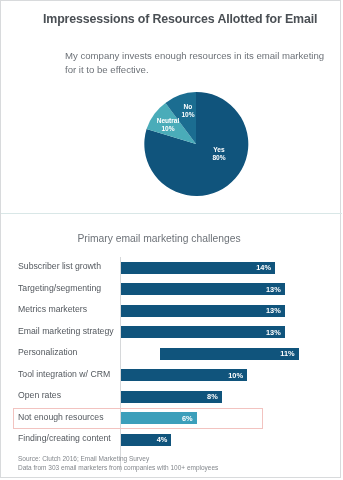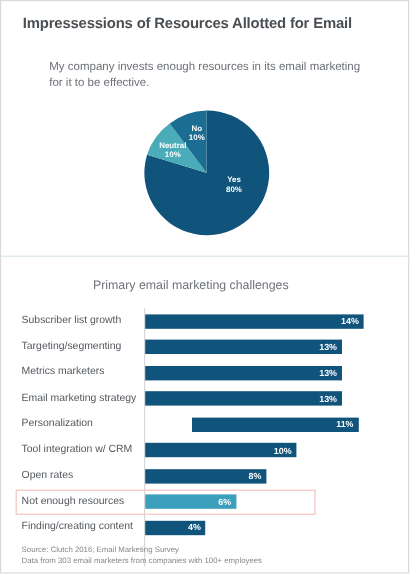--- a/index.html
+++ b/index.html
@@ -4,21 +4,21 @@
 <style>
   html,body{margin:0;padding:0;background:#ffffff;}
   body{width:343px;height:480px;overflow:hidden;
        font-family:"Liberation Sans",sans-serif;
        -webkit-font-smoothing:antialiased;}
 
   #card{position:relative;width:341px;height:478px;
         border:1px solid #d8dadc;background:#ffffff;box-sizing:border-box;}
 
   
-  #top-section{position:relative;height:212px;}
+  #top-section{position:relative;height:212px;margin-left:24px;}
 
   #page-title{position:absolute;left:18px;top:11px;width:310px;
               font-size:12.4px;font-weight:bold;color:#4a4f54;
               letter-spacing:-0.15px;}
 
   #subtitle{position:absolute;left:40px;top:48px;width:262px;
             text-align:left;font-size:9.6px;color:#6d7278;
             line-height:14px;}
 
   
@@ -102,21 +102,21 @@
 
   <div id="bar-section">
 
     <div id="chart-subtitle">Primary email marketing challenges</div>
 
     <div id="axis-line"></div>
 
     <div id="rows">
         <div class="bar-row">
           <div class="row-label">Subscriber list growth</div>
-          <div class="bar-track" style="width: 182px;">
+          <div class="bar-track" style="width: 154px;">
             <div class="bar">
               <span class="bar-value">14%</span>
             </div>
           </div>
         </div>
         <div class="bar-row">
           <div class="row-label">Targeting/segmenting</div>
           <div class="bar-track" style="width: 163.8px;">
             <div class="bar">
               <span class="bar-value">13%</span>

